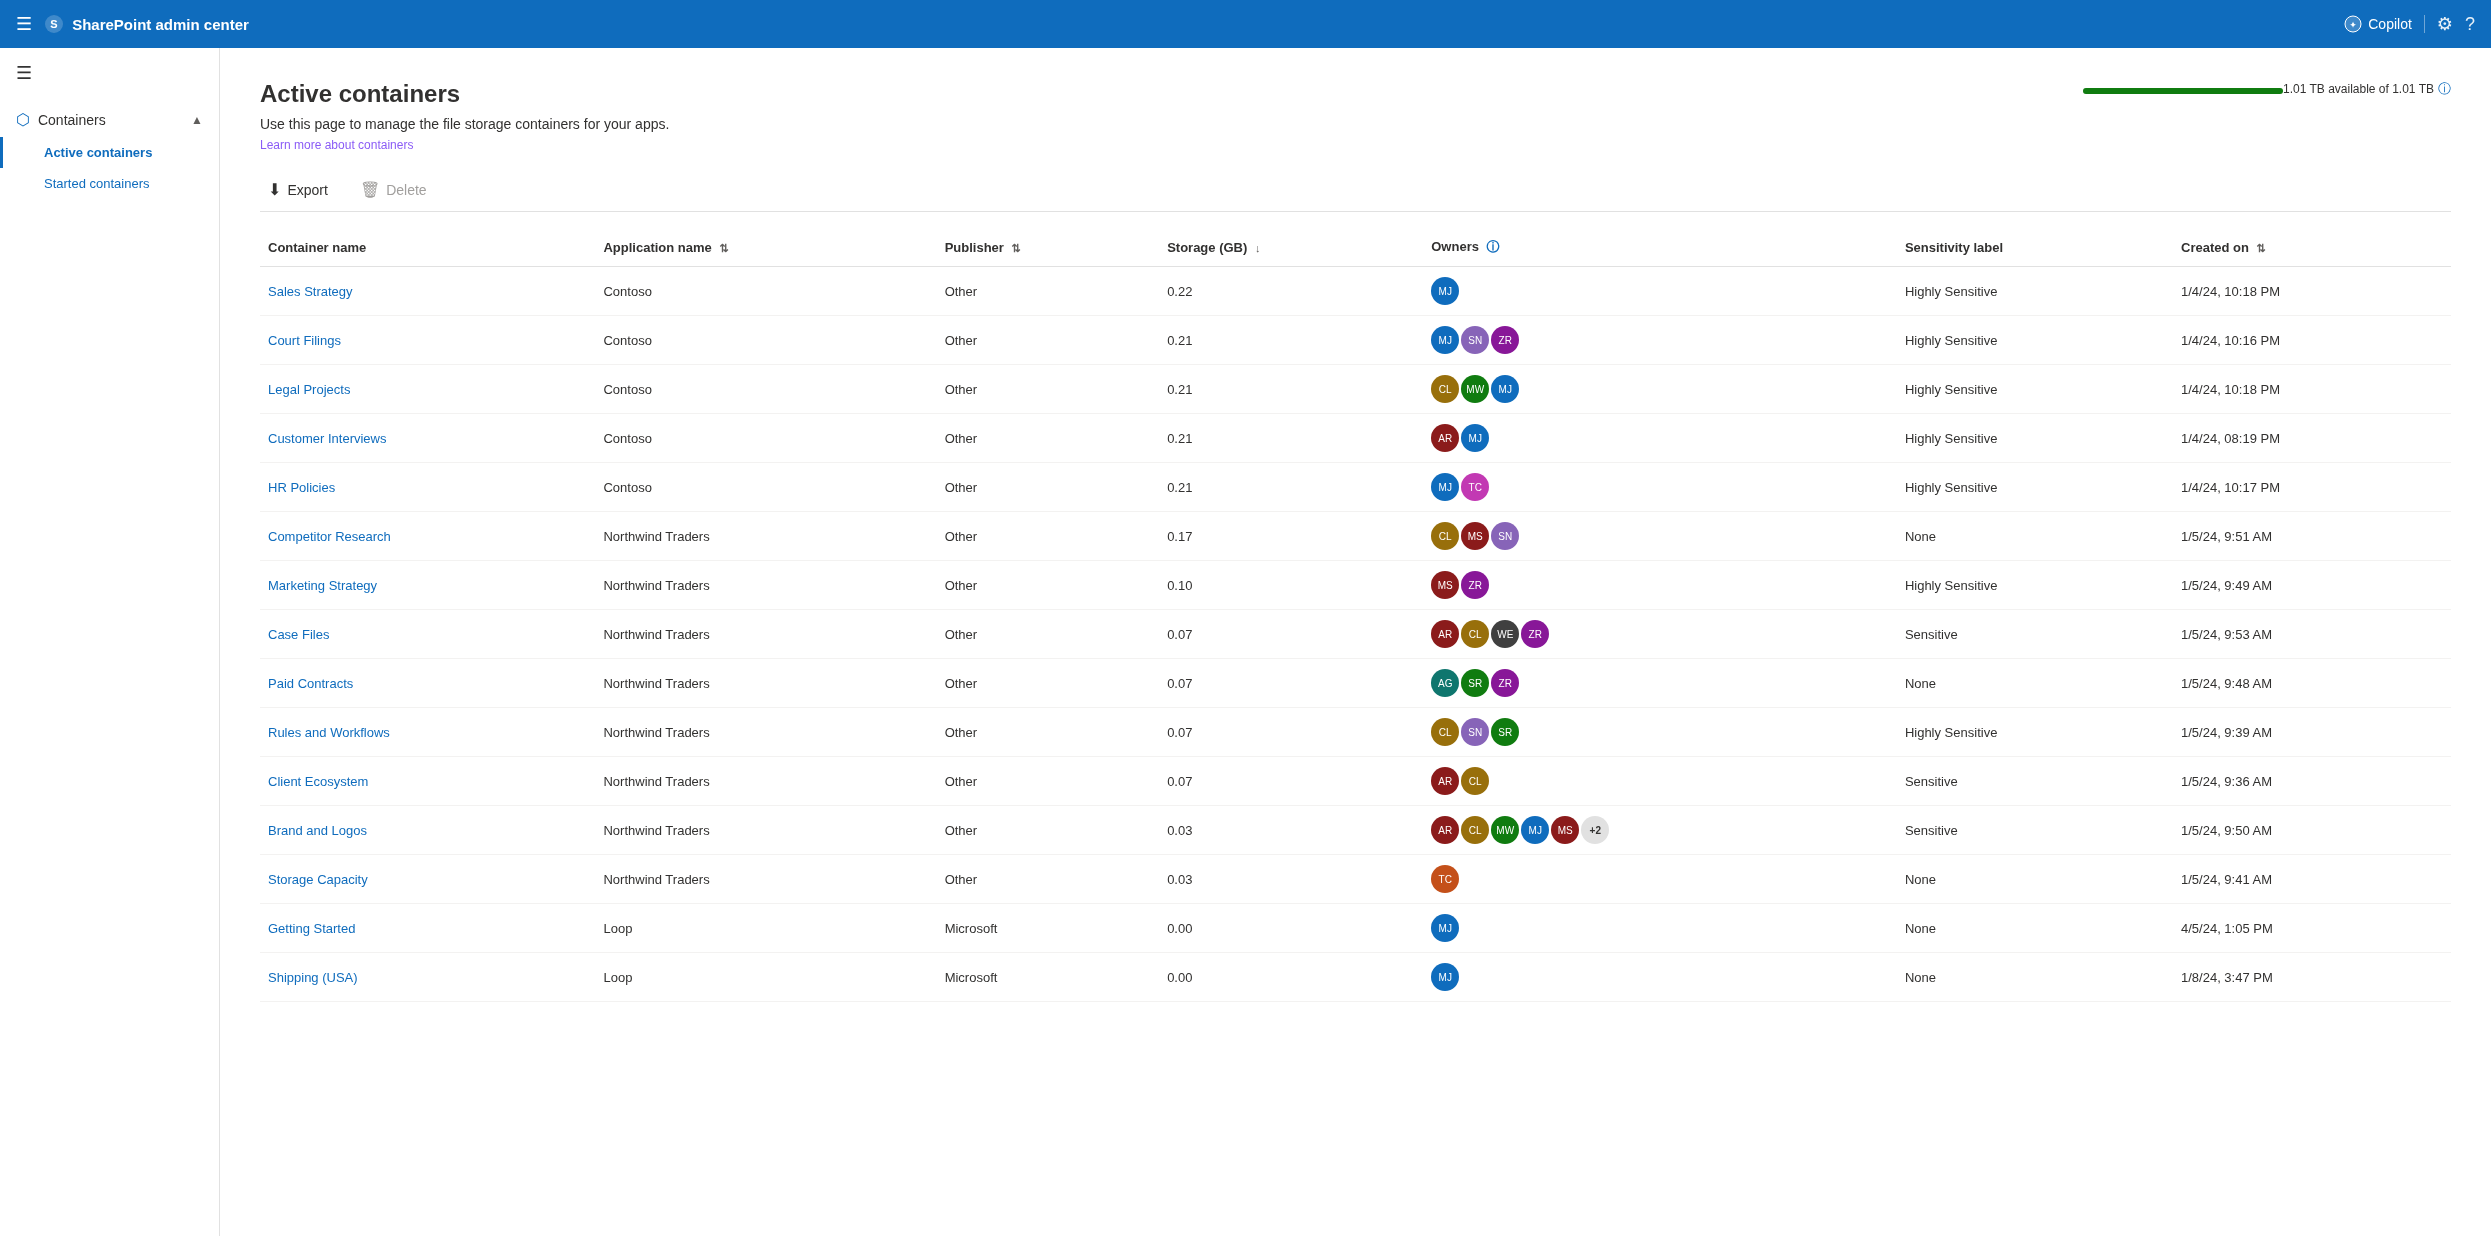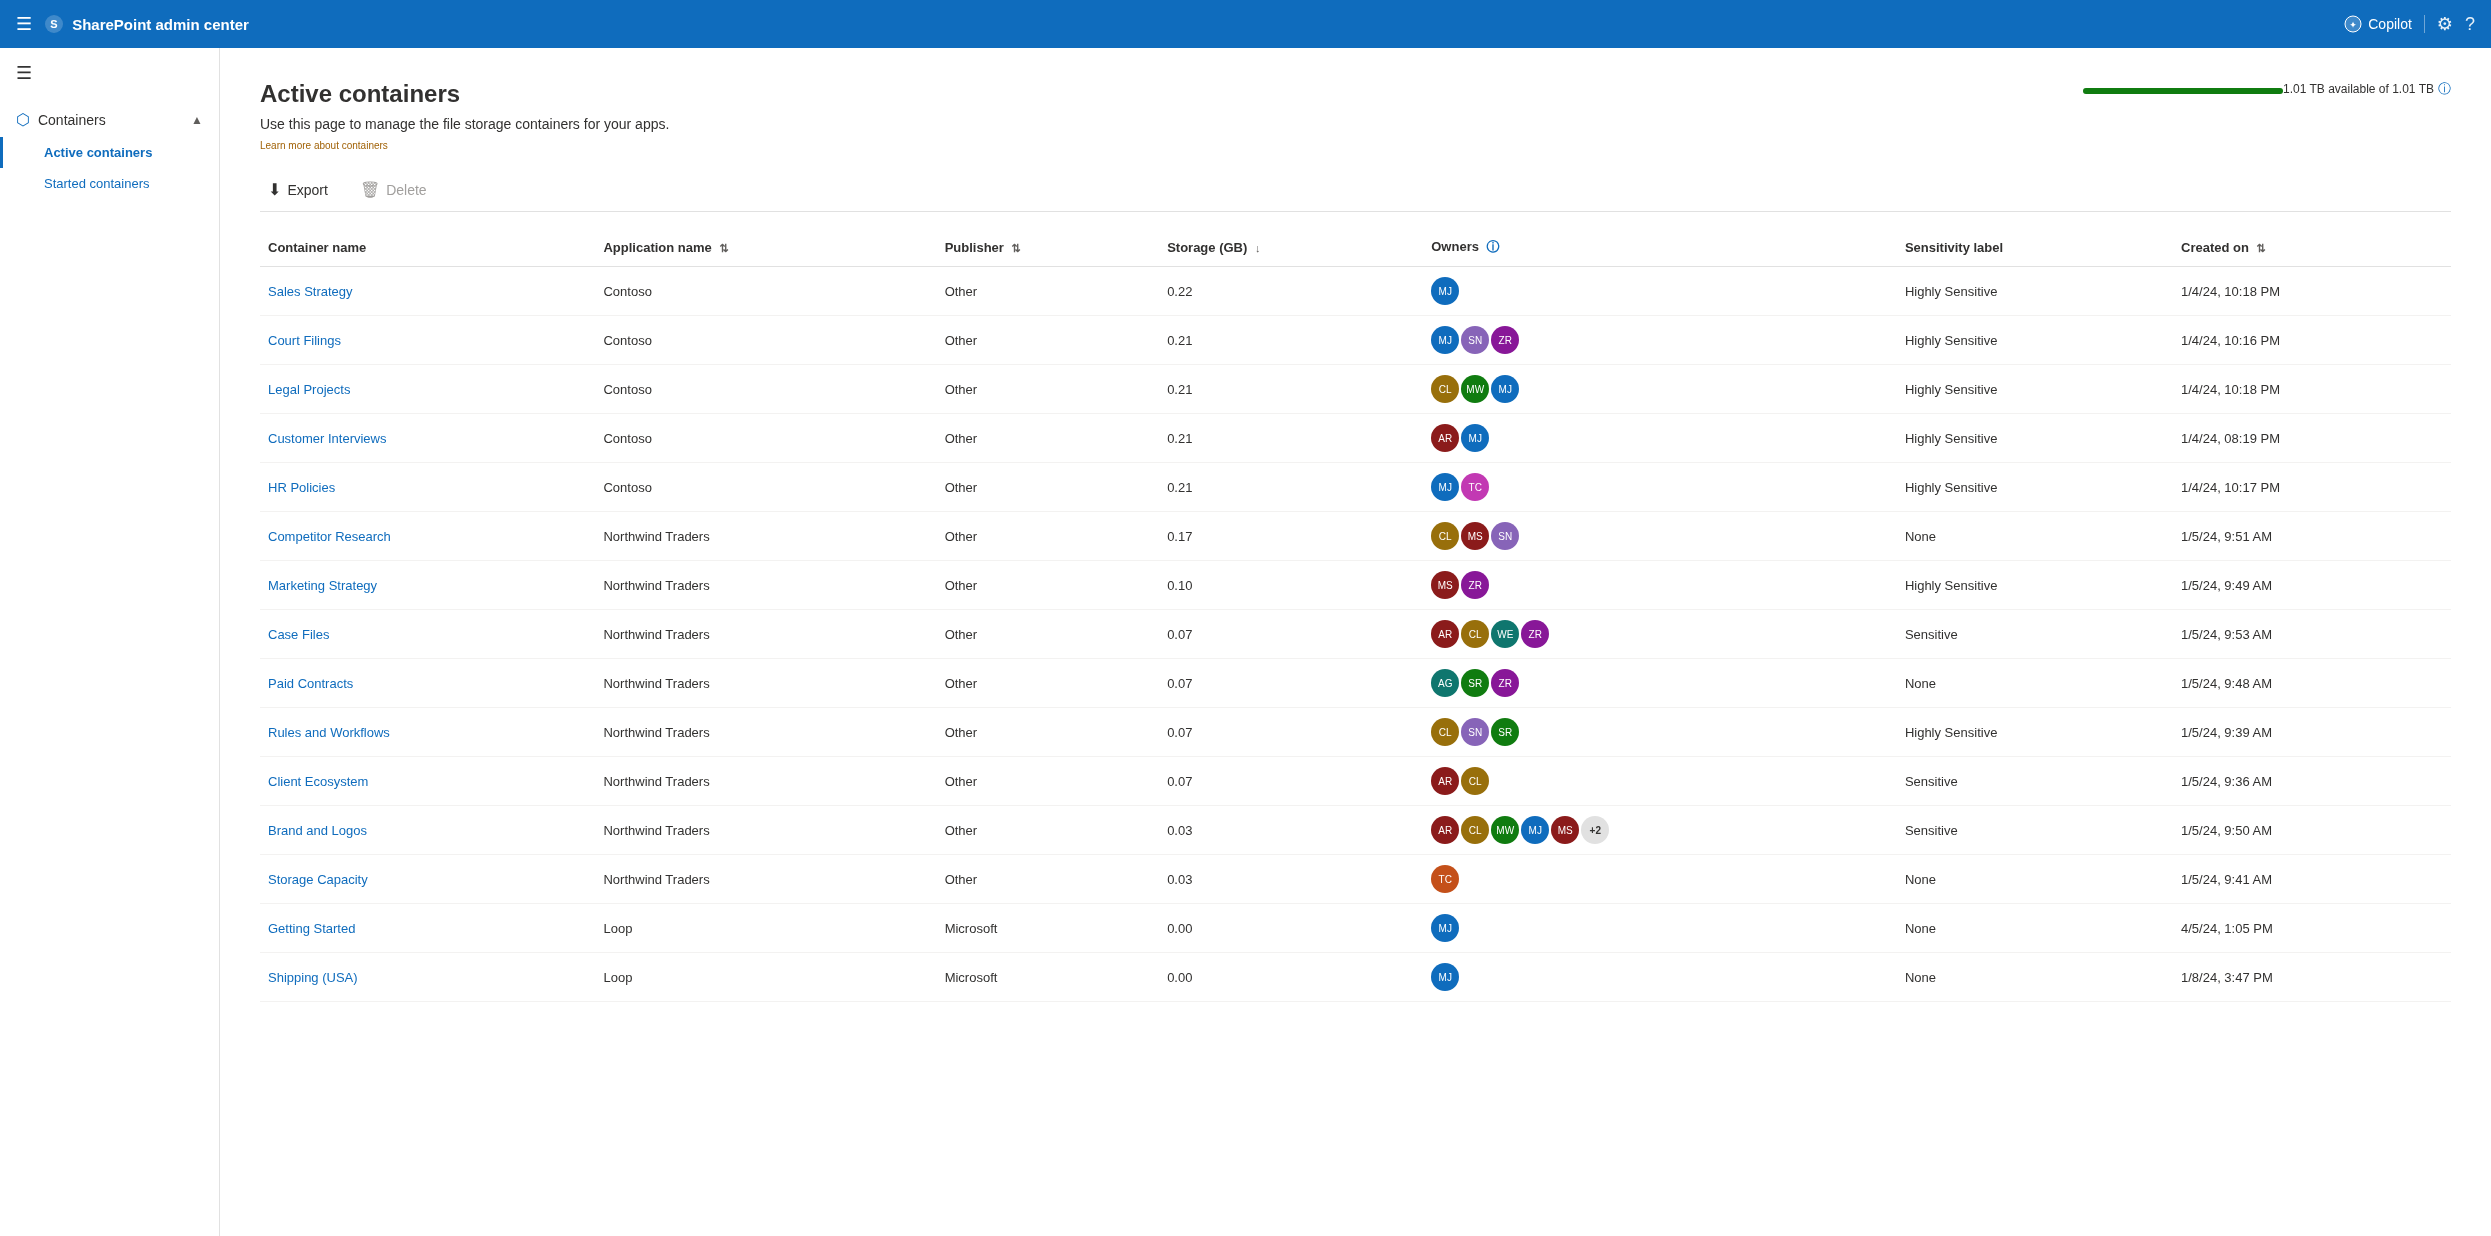--- a/index.html
+++ b/index.html
@@ -75,21 +75,21 @@
     
     .main {
       flex: 1;
       overflow-y: auto;
       background: #fff;
       padding: 32px 40px;
     }
 
     .page-title { font-size: 24px; font-weight: 600; color: #323130; margin-bottom: 8px; }
     .page-desc { font-size: 14px; color: #323130; margin-bottom: 4px; }
-    .page-link { color: #a16207; text-decoration: none; font-size: 10px; }
+    .page-link { color: #8b5cf6; text-decoration: none; font-size: 12px; }
 
     
     .storage-bar-container {
       display: flex;
       flex-direction: row;
       align-items: flex-end;
       margin-bottom: 16px;
     }
     .storage-bar-track {
       width: 200px;
@@ -380,21 +380,21 @@
             </tr>
             <tr>
               <td class="link-cell">Case Files</td>
               <td>Northwind Traders</td>
               <td>Other</td>
               <td>0.07</td>
               <td>
                 <div class="avatar-group">
                   <div class="avatar" style="background: rgb(139, 27, 27);">AR</div>
                   <div class="avatar" style="background: rgb(152, 111, 11);">CL</div>
-                  <div class="avatar" style="background: #0f766e;">WE</div>
+                  <div class="avatar" style="background: #404040;">WE</div>
                   <div class="avatar" style="background: rgb(136, 23, 152);">ZR</div>
                 </div>
               </td>
               <td>Sensitive</td>
               <td>1/5/24, 9:53 AM</td>
             </tr>
             <tr>
               <td class="link-cell">Paid Contracts</td>
               <td>Northwind Traders</td>
               <td>Other</td>

